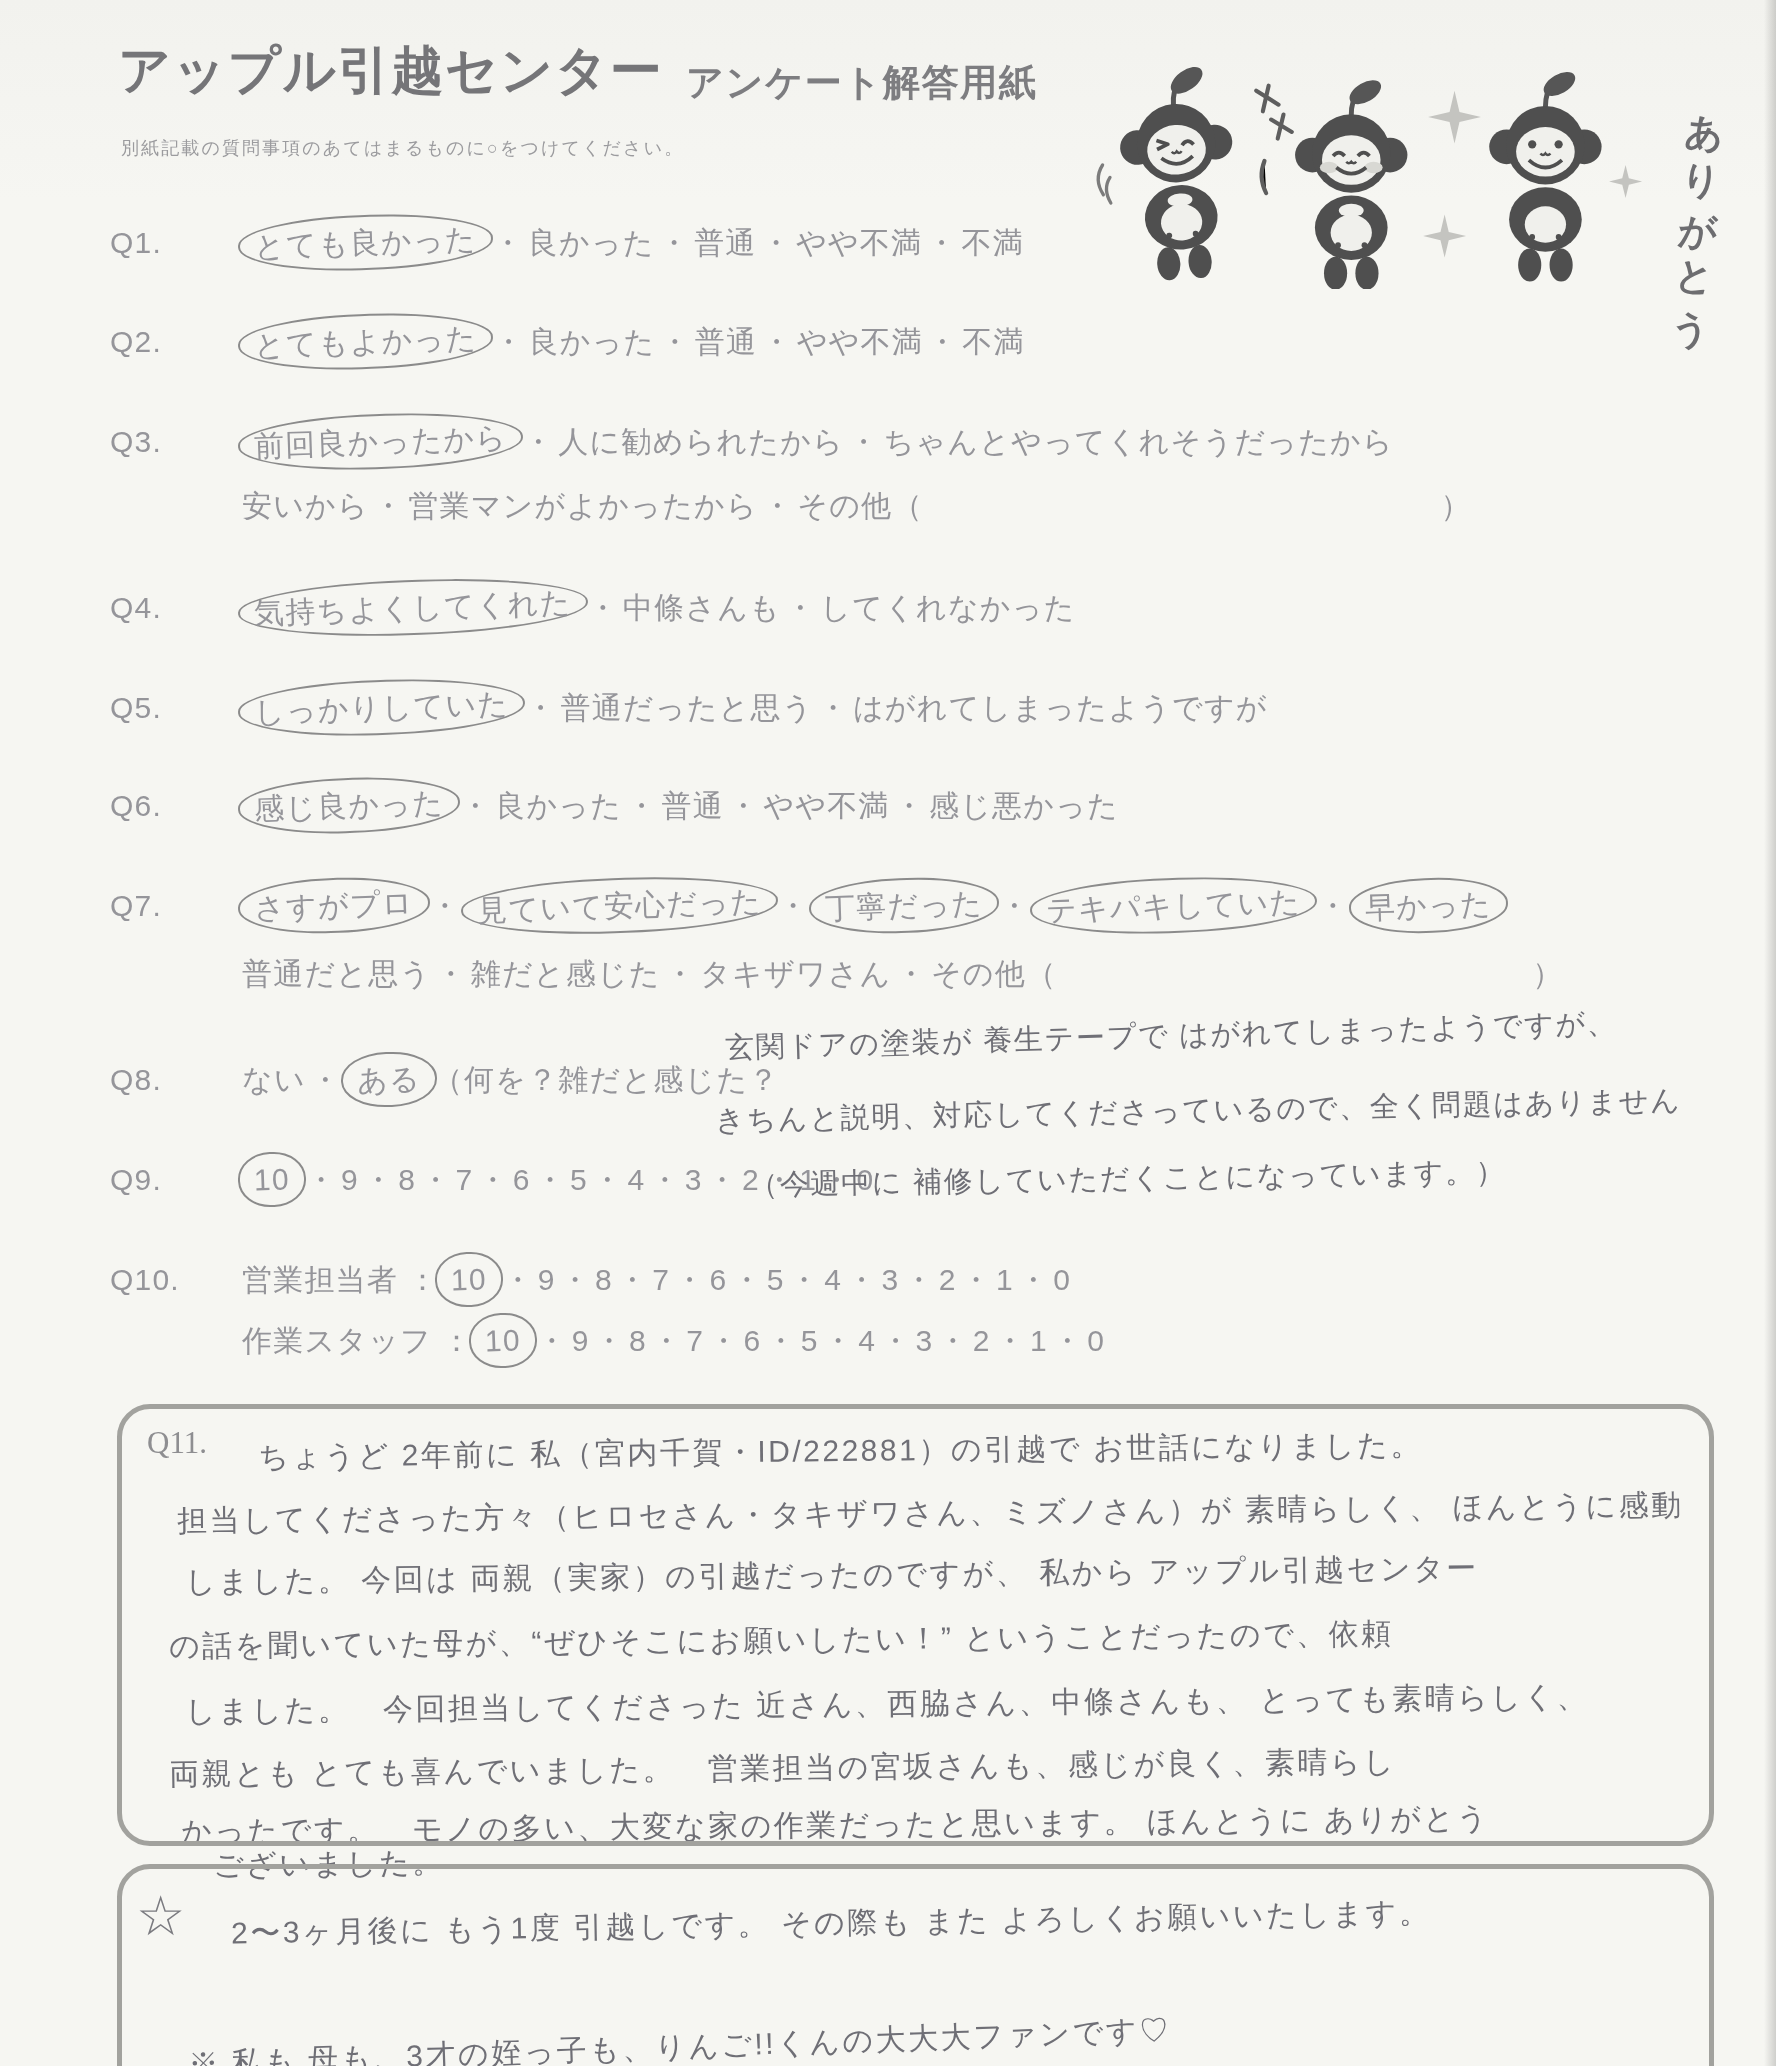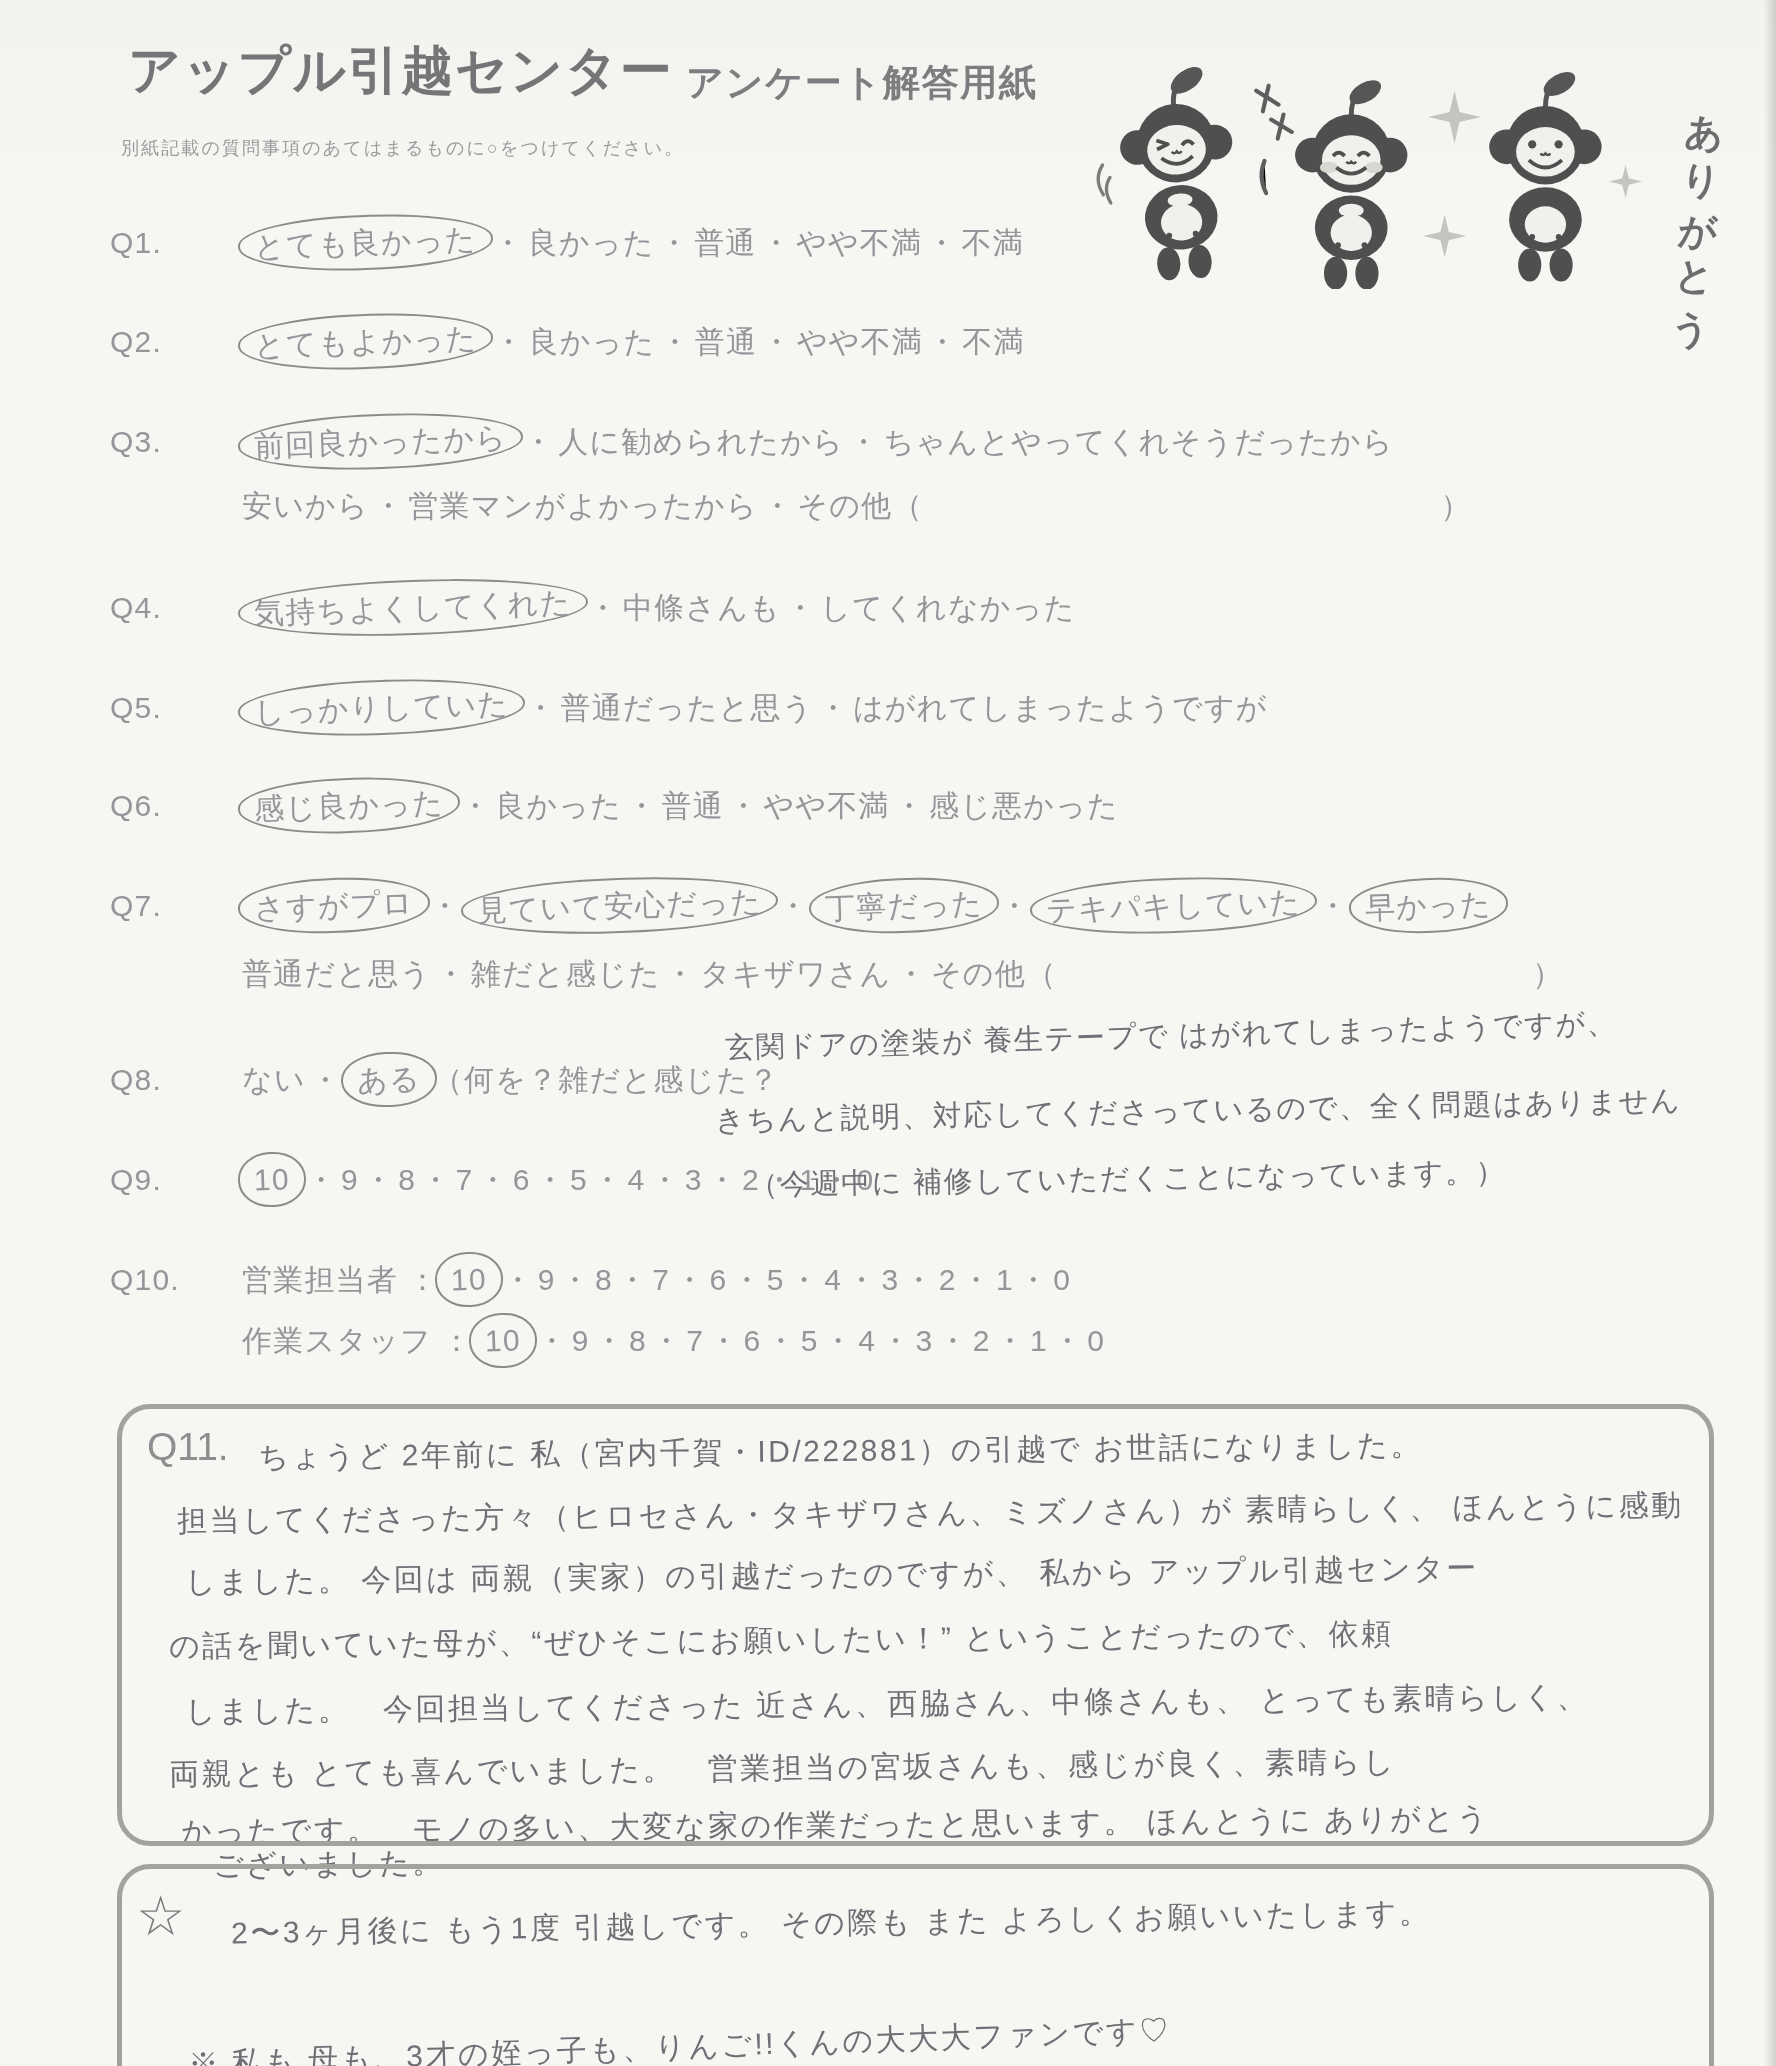--- a/index.html
+++ b/index.html
@@ -5,40 +5,40 @@
   html,body{margin:0;padding:0;}
   body{
     width:1776px;height:2508px;position:relative;overflow:hidden;
     background:#f5f5f1;
     font-family:"Liberation Sans", sans-serif;
   }
   .page{position:absolute;inset:0;background:linear-gradient(180deg,#f2f2ee 0%,#f6f6f2 8%,#f6f6f2 92%,#f1f1ed 100%);}
   .scan-edge{position:absolute;right:0;top:0;width:12.4px;height:100%;
     background:linear-gradient(to right,rgba(0,0,0,0),rgba(90,90,88,.25));}
   
-  .title{position:absolute;left:128px;top:36px;margin:0;font-size:52px;font-weight:900;
+  .title{position:absolute;left:118px;top:36px;margin:0;font-size:52px;font-weight:900;
     color:#757578;letter-spacing:1.7px;white-space:nowrap;}
   .subtitle{position:absolute;left:686px;top:58px;font-size:37px;font-weight:bold;
     color:#7d7d80;letter-spacing:1.7px;white-space:nowrap;}
   .instruction{position:absolute;left:121px;top:136px;font-size:18px;color:#9b9b9e;
     letter-spacing:2.1px;white-space:nowrap;}
   .qrow{position:absolute;left:110px;white-space:nowrap;font-size:30px;color:#95959a;
     letter-spacing:1.2px;line-height:1;}
   .qlabel{display:inline-block;width:132px;}
   .sep{margin:0 4.1px;}
   .gap{display:inline-block;height:3.3px;}
   .circled{display:inline-block;border:2.5px solid #8b8b8b;border-radius:48%;
     padding:10.7px 14px;margin:-10.7px -4.1px;transform:rotate(-2deg);}
   
   .hand{position:absolute;white-space:nowrap;color:#6f6f76;font-size:30px;letter-spacing:2.5px;}
   .hand.small{font-size:29px;letter-spacing:1.7px;}
   .star-sym{position:absolute;font-size:55px;color:#7b7b80;}
   
   .rbox{position:absolute;border:5.8px solid #a2a29e;border-radius:33px;}
-  .q11label{position:absolute;font-family:Liberation Sans, sans-serif;font-size:39px;color:#8e8e91;}
+  .q11label{position:absolute;font-family:Liberation Serif, serif;font-size:31px;color:#8e8e91;}
   
   .mascots{position:absolute;left:1091px;top:41px;width:599px;height:248px;}
   .thanks{position:absolute;left:1673px;top:87px;writing-mode:vertical-rl;
     font-size:38px;font-weight:bold;color:#6d6d70;letter-spacing:5.8px;transform:rotate(4deg);}
 </style>
 </head>
 <body>
 
 <div class="page">
 

